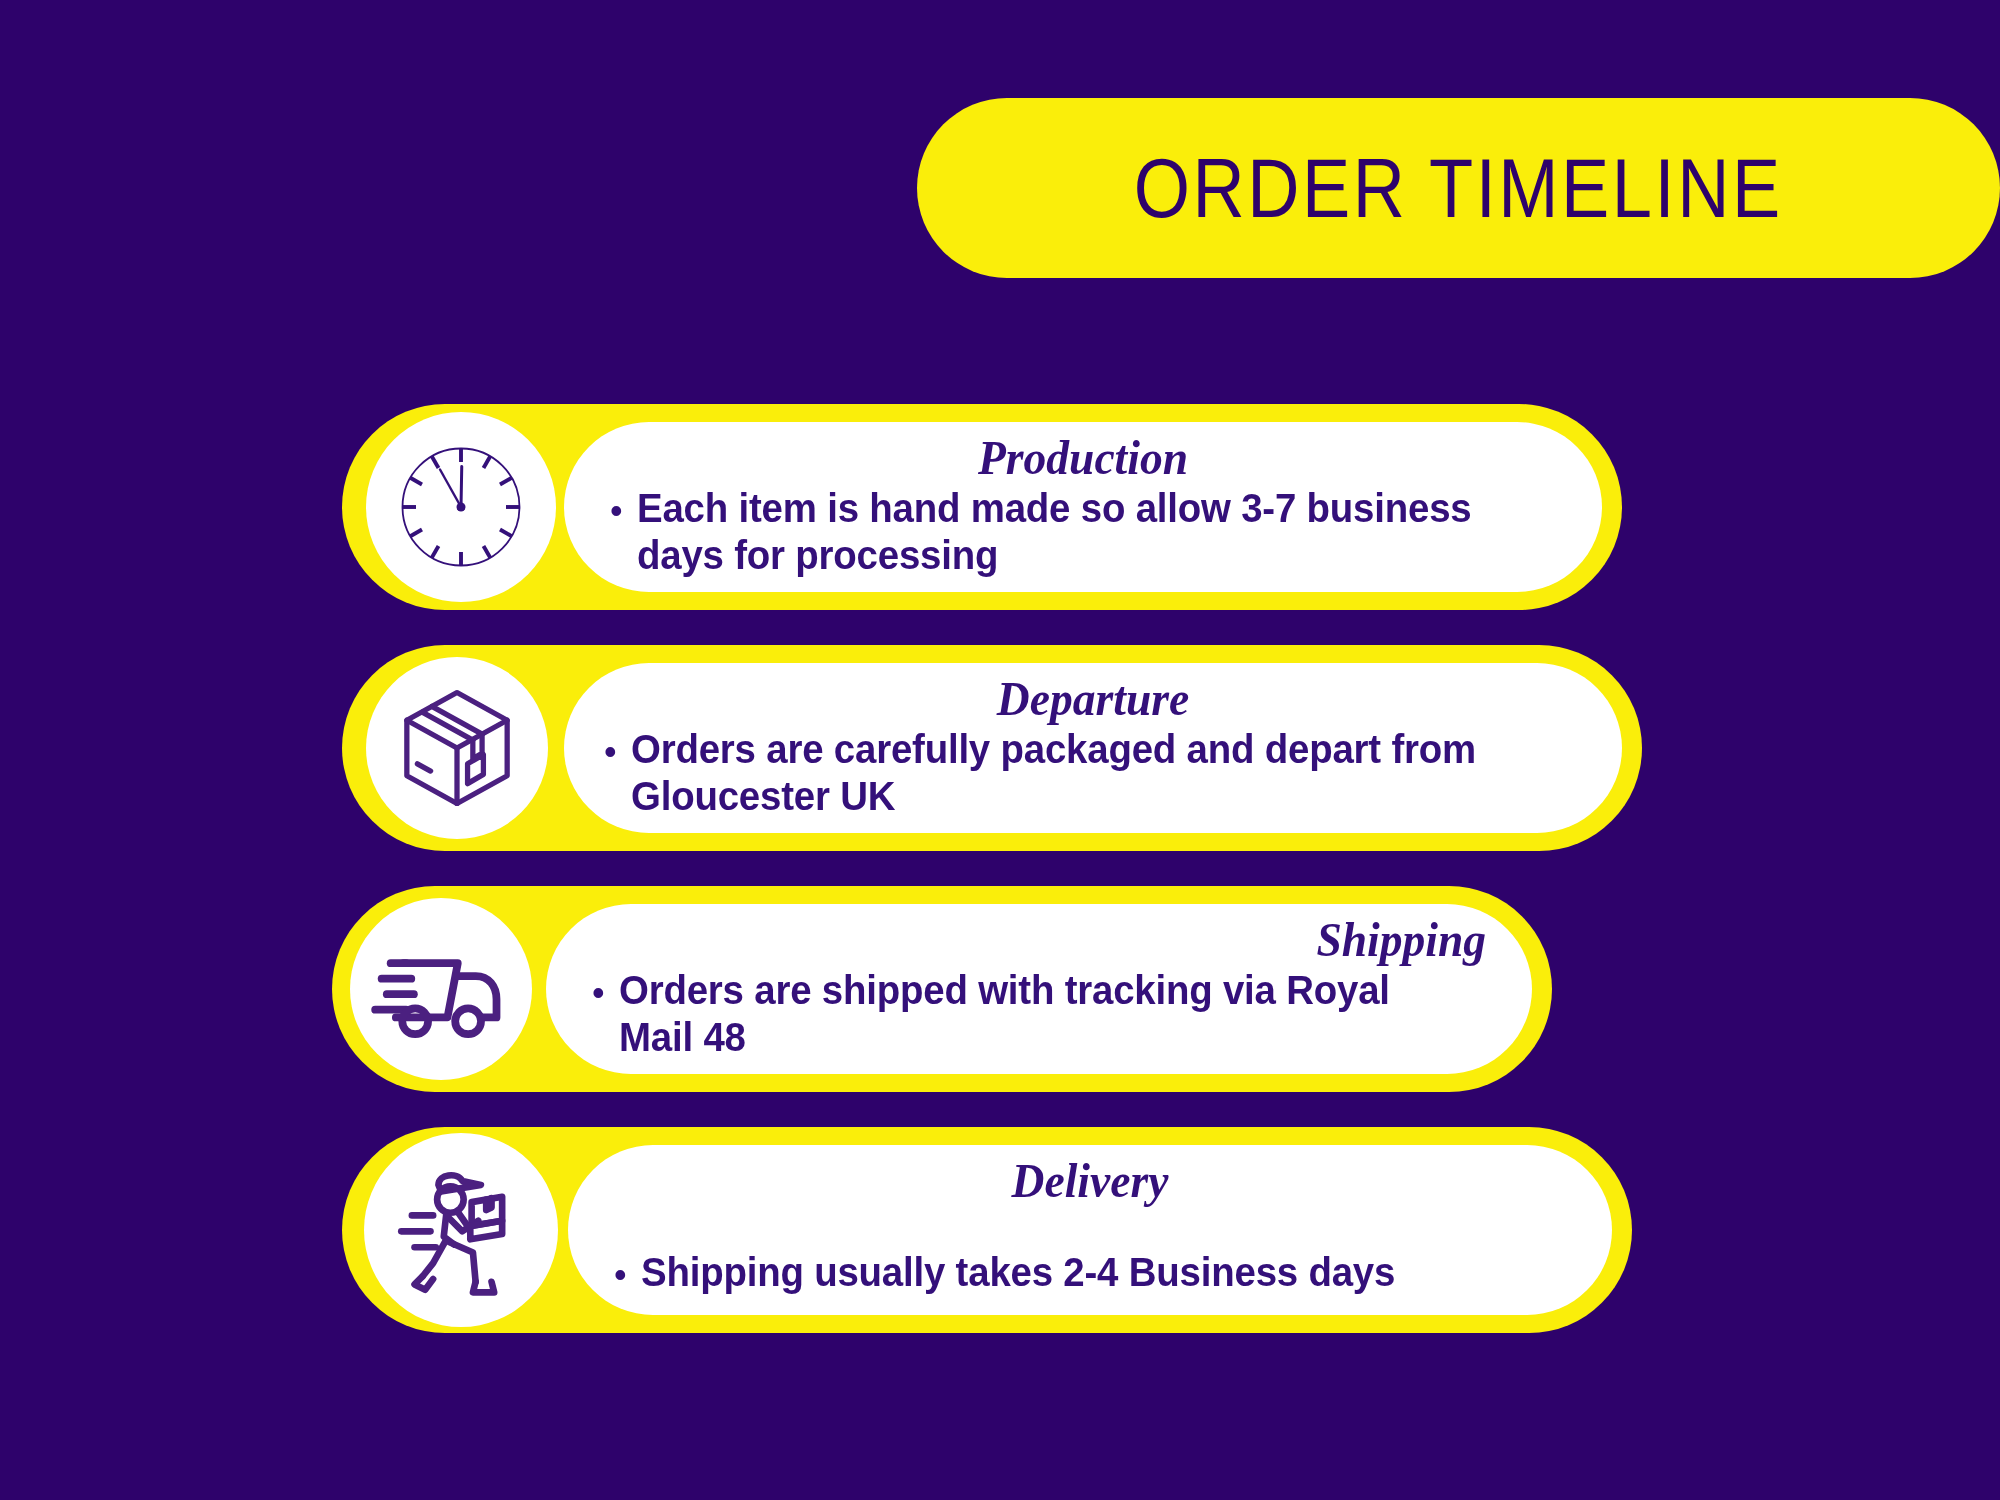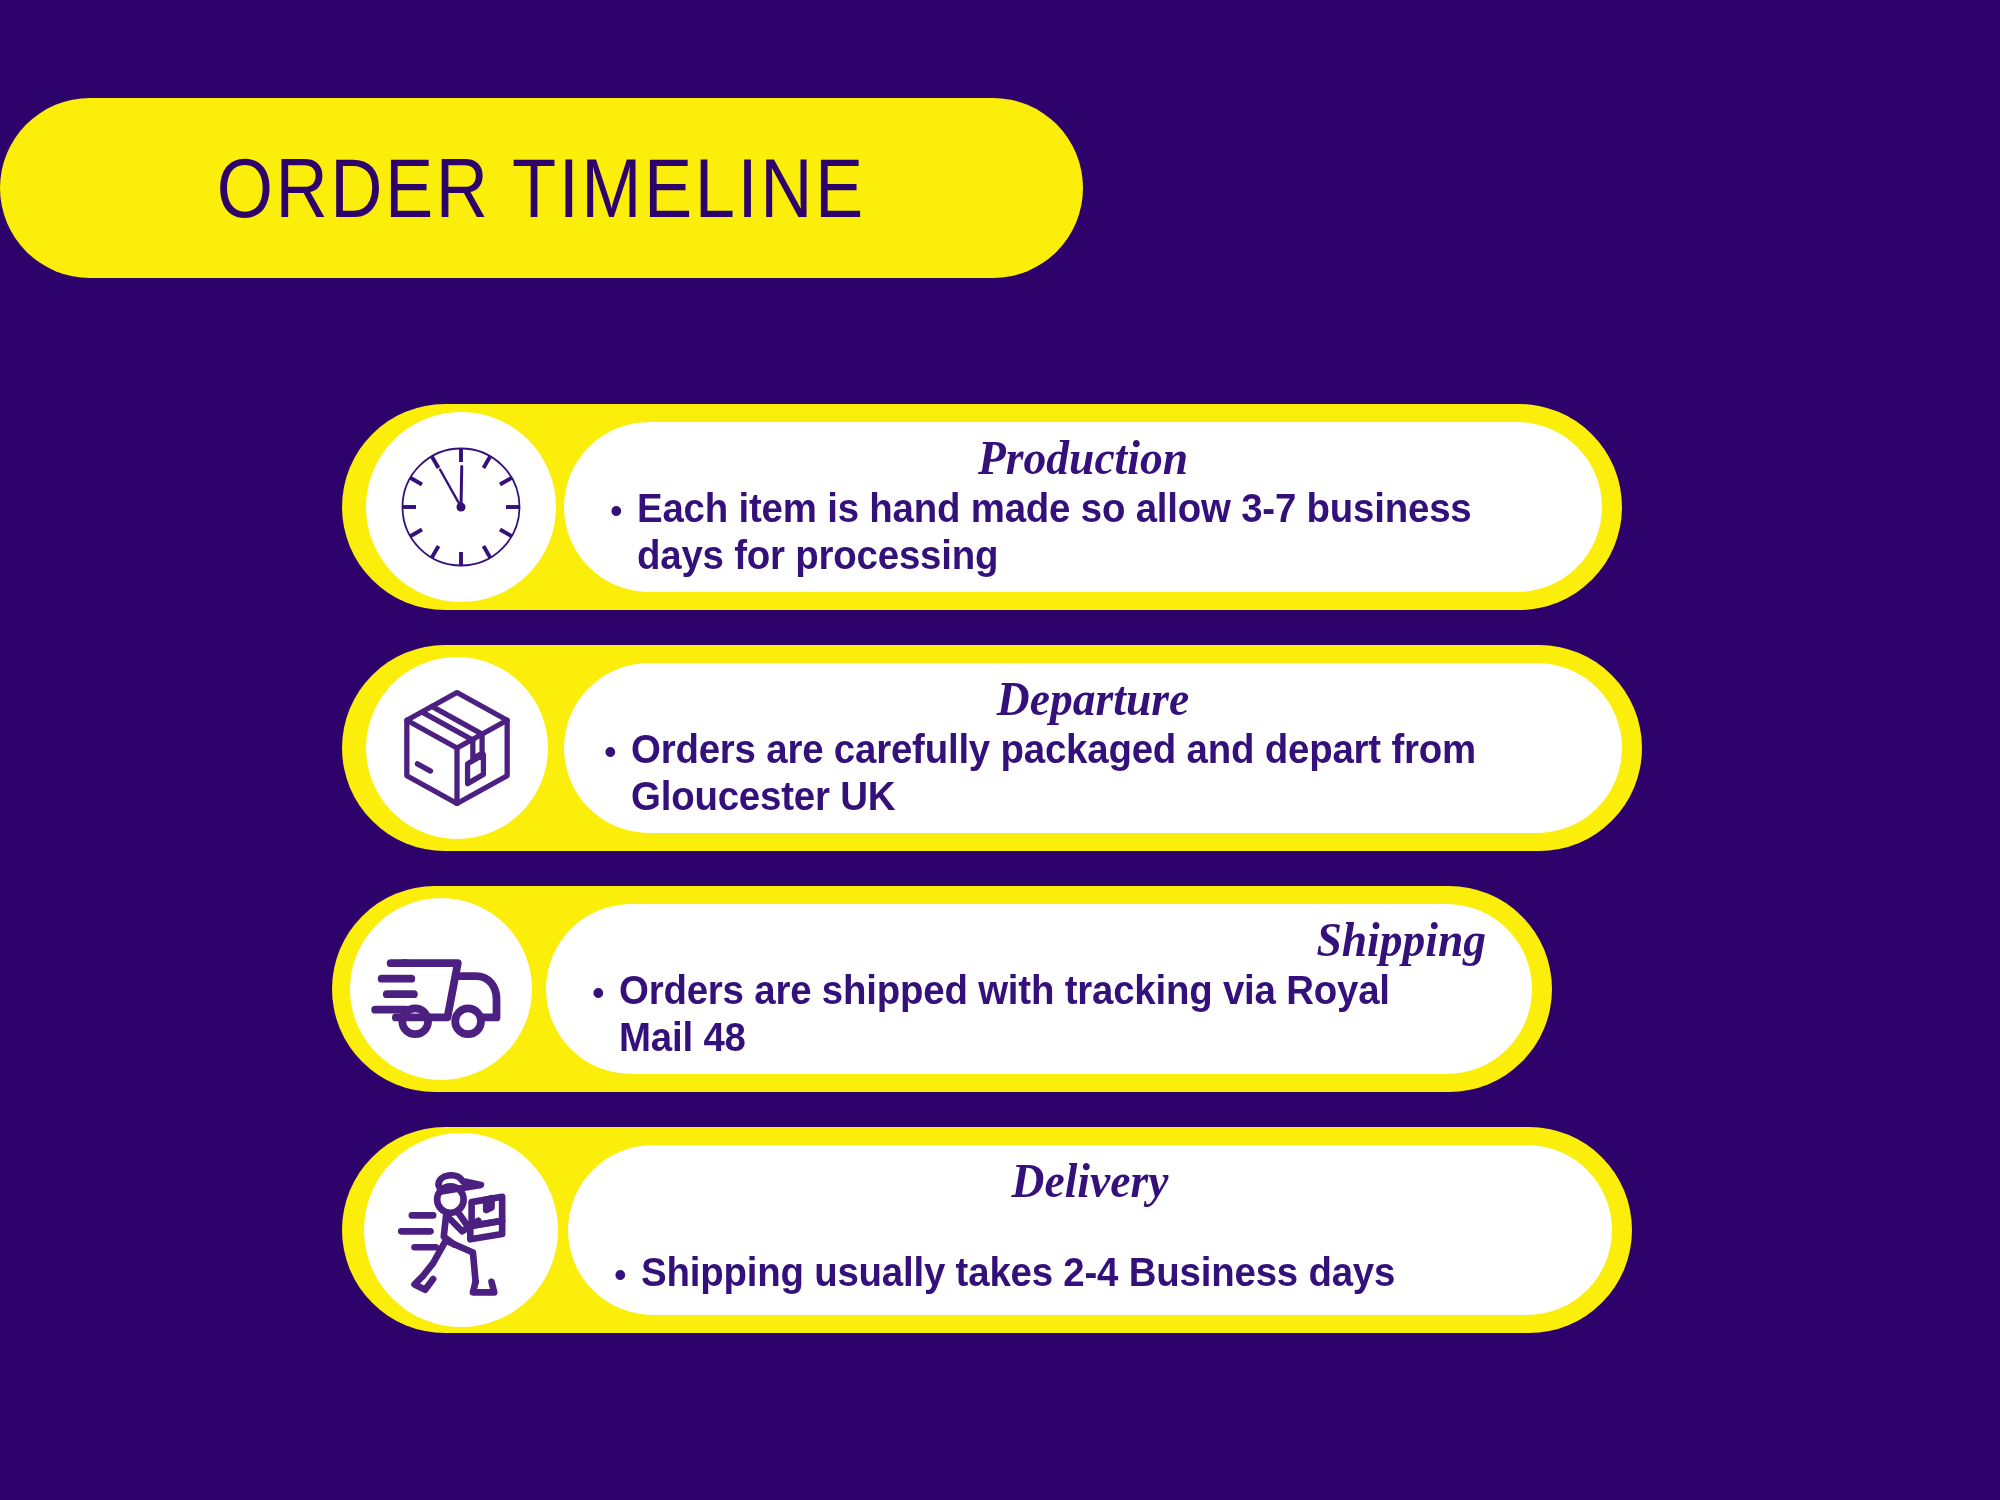--- a/index.html
+++ b/index.html
@@ -15,21 +15,21 @@
     position: relative;
   }
 
   
   .title-wrap {
     position: absolute;
     left: 0;
     top: 98px;
     width: 2000px;
     display: flex;
-    justify-content: flex-start;
+    justify-content: flex-end;
   }
   .title-pill {
     background: #FAEE0A;
     border-radius: 999px;
     width: 1083px;
     height: 180px;
     display: flex;
     align-items: center;
     justify-content: center;
     box-sizing: border-box;

